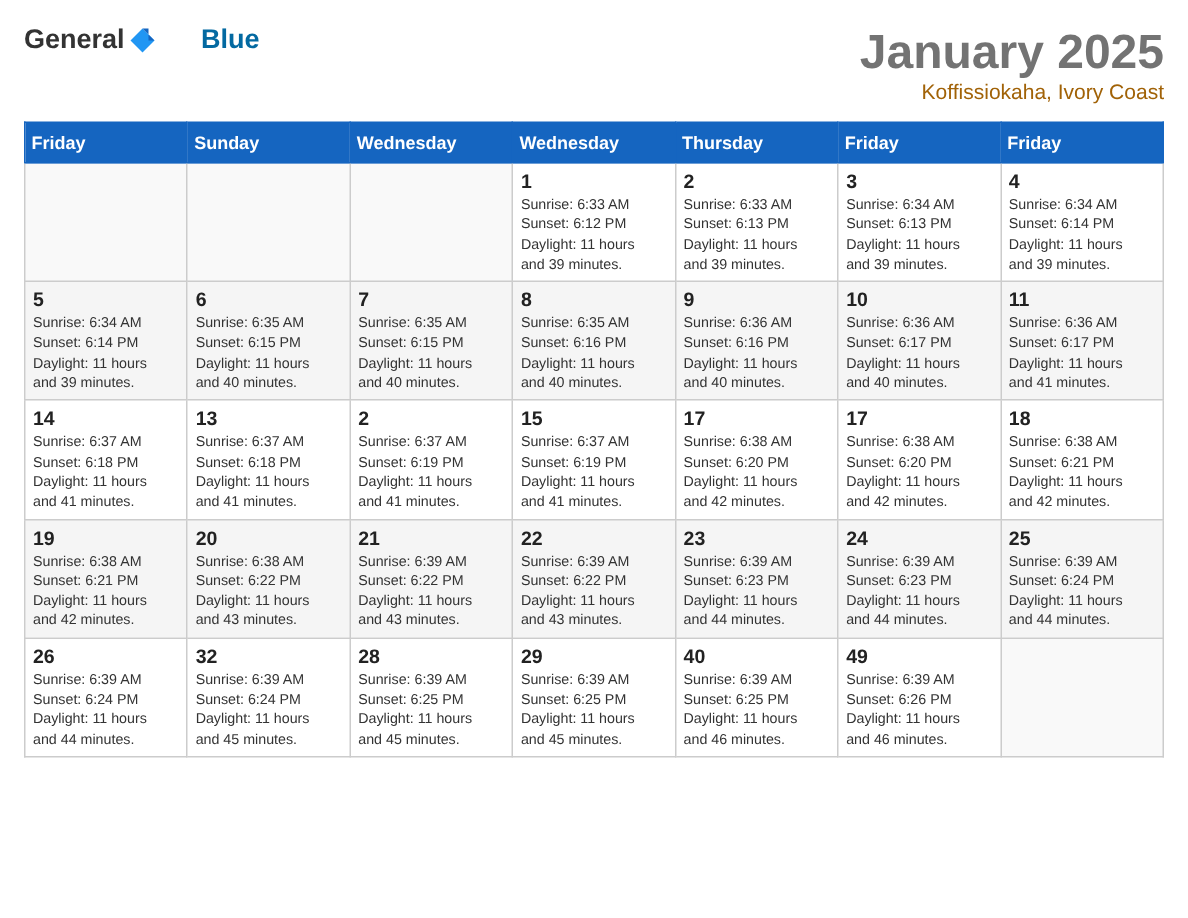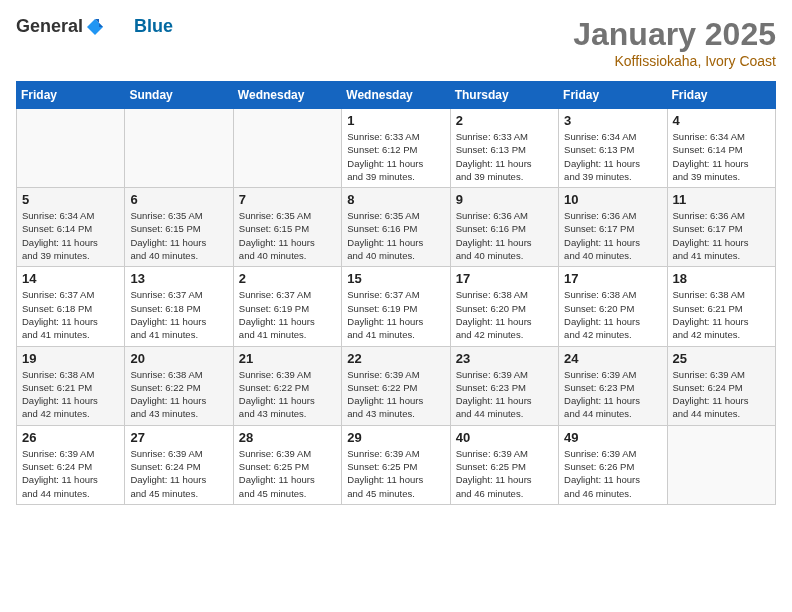--- a/index.html
+++ b/index.html
@@ -319,21 +319,21 @@
       </tr>
       <tr>
         <td>
           <span class="day-number">26</span>
           <div class="day-info" style="white-space: pre-line;">Sunrise: 6:39 AM
 Sunset: 6:24 PM
 Daylight: 11 hours
 and 44 minutes.</div>
         </td>
         <td>
-          <span class="day-number">27</span>
+          <span class="day-number">32</span>
           <div class="day-info" style="white-space: pre-line;">Sunrise: 6:39 AM
 Sunset: 6:24 PM
 Daylight: 11 hours
 and 45 minutes.</div>
         </td>
         <td>
           <span class="day-number">28</span>
           <div class="day-info" style="white-space: pre-line;">Sunrise: 6:39 AM
 Sunset: 6:25 PM
 Daylight: 11 hours

